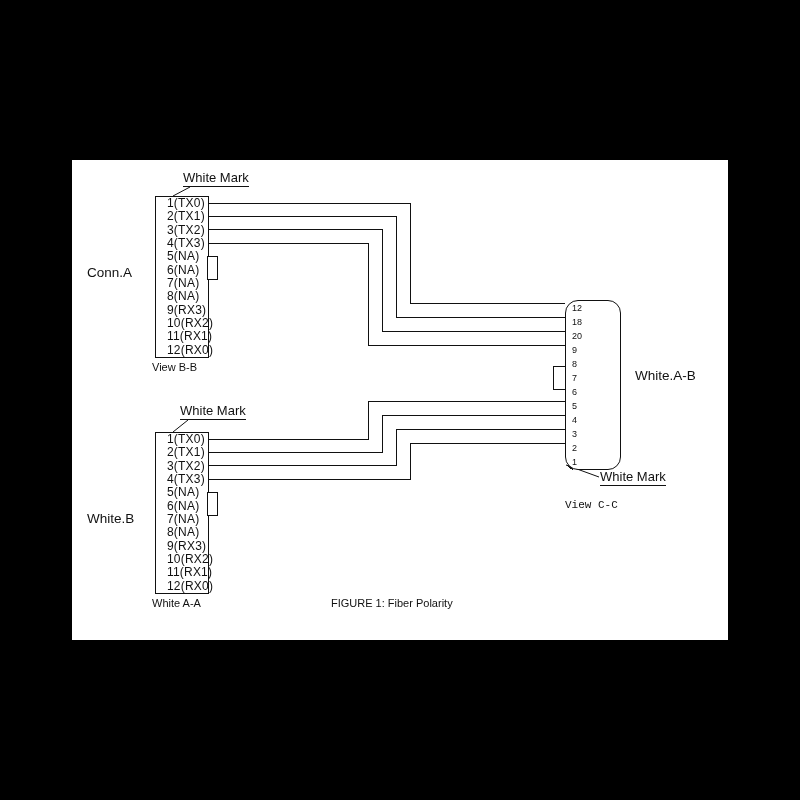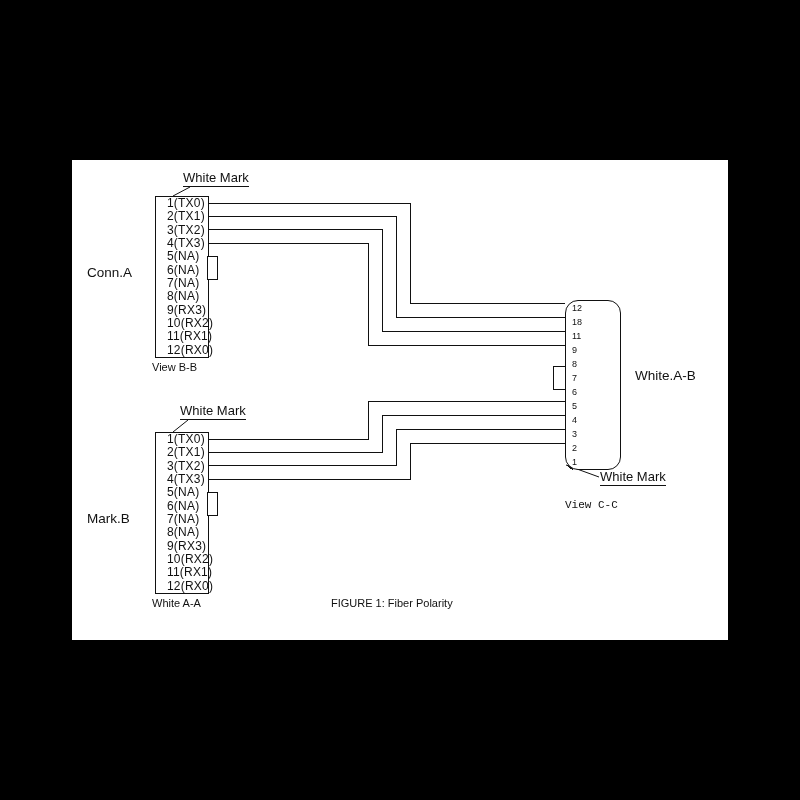--- a/index.html
+++ b/index.html
@@ -71,39 +71,39 @@
       <div class="pinrow">9(RX3)</div>
       <div class="pinrow">10(RX2)</div>
       <div class="pinrow">11(RX1)</div>
       <div class="pinrow">12(RX0)</div>
     </div>
     <div class="tab" style="left:135px;top:332px;width:9px;height:22px;"></div>
 
     <div class="box" style="left:493px;top:140px;width:54px;height:168px;border-radius:13px;">
       <div class="pinrow-r">12</div>
       <div class="pinrow-r">18</div>
-      <div class="pinrow-r">11</div>
+      <div class="pinrow-r">20</div>
       <div class="pinrow-r">9</div>
       <div class="pinrow-r">8</div>
       <div class="pinrow-r">7</div>
       <div class="pinrow-r">6</div>
       <div class="pinrow-r">5</div>
       <div class="pinrow-r">4</div>
       <div class="pinrow-r">3</div>
       <div class="pinrow-r">2</div>
       <div class="pinrow-r">1</div>
     </div>
     <div class="tab" style="left:481px;top:206px;width:11px;height:22px;"></div>
 
     <div class="label wm" style="left:111px;top:10px;">White Mark</div>
     <div class="label lbl-lg" style="left:15px;top:105px;">Conn.A</div>
     <div class="label lbl-md" style="left:80px;top:201px;">View B-B</div>
 
     <div class="label wm" style="left:108px;top:243px;">White Mark</div>
-    <div class="label lbl-lg" style="left:15px;top:351px;">Mark.B</div>
+    <div class="label lbl-lg" style="left:15px;top:351px;">White.B</div>
     <div class="label lbl-md" style="left:80px;top:437px;">White A-A</div>
 
     <div class="label lbl-lg" style="left:563px;top:208px;">White.A-B</div>
     <div class="label wm" style="left:528px;top:309px;">White Mark</div>
     <div class="label lbl-md" style="left:493px;top:339px;font-family:Liberation Mono, monospace;">View C-C</div>
 
     <div class="label caption" style="left:251px;top:437px;">FIGURE 1: Fiber Polarity</div>
   </div>
 </div>
 

